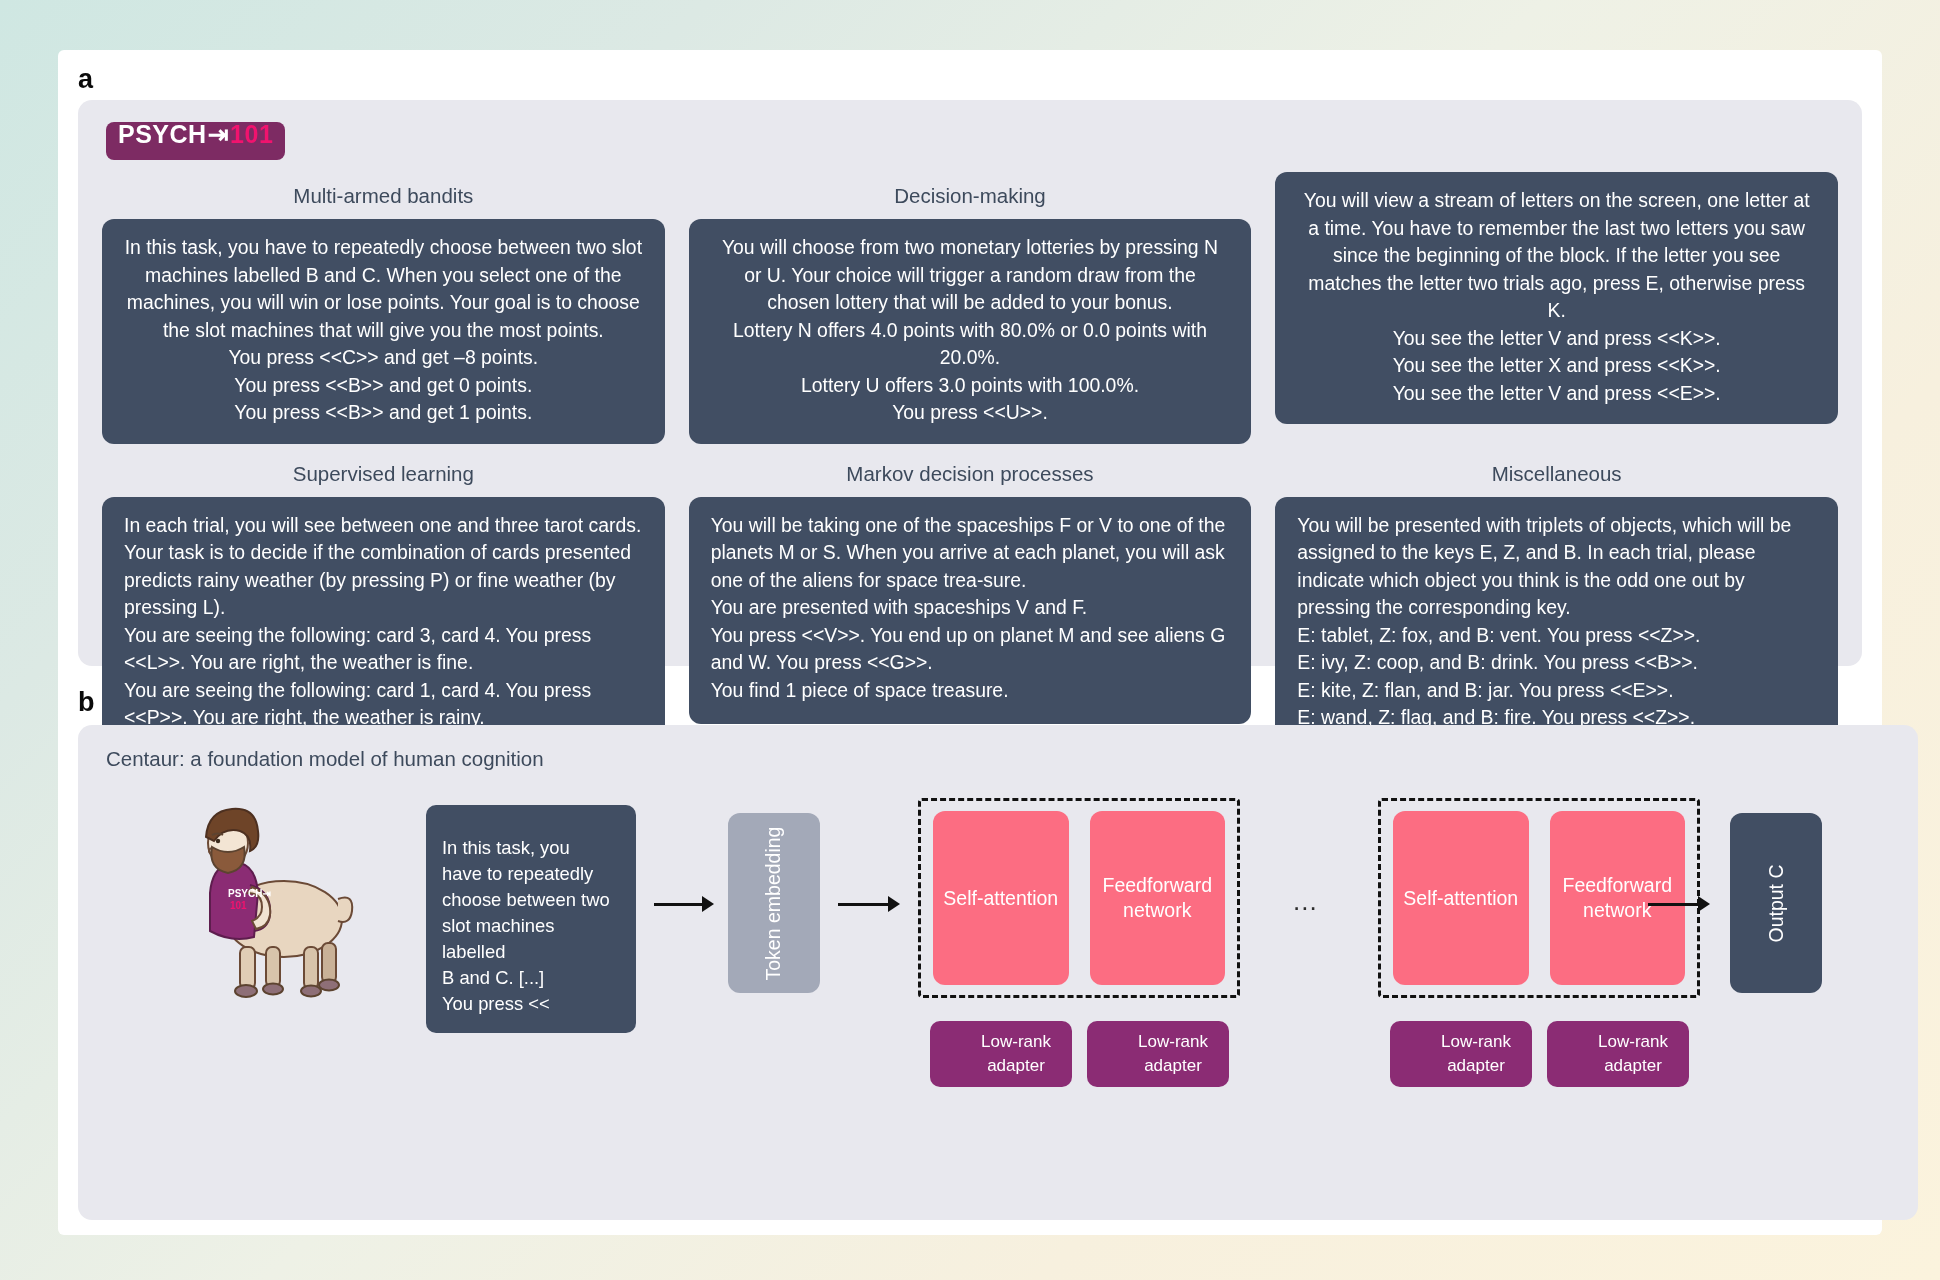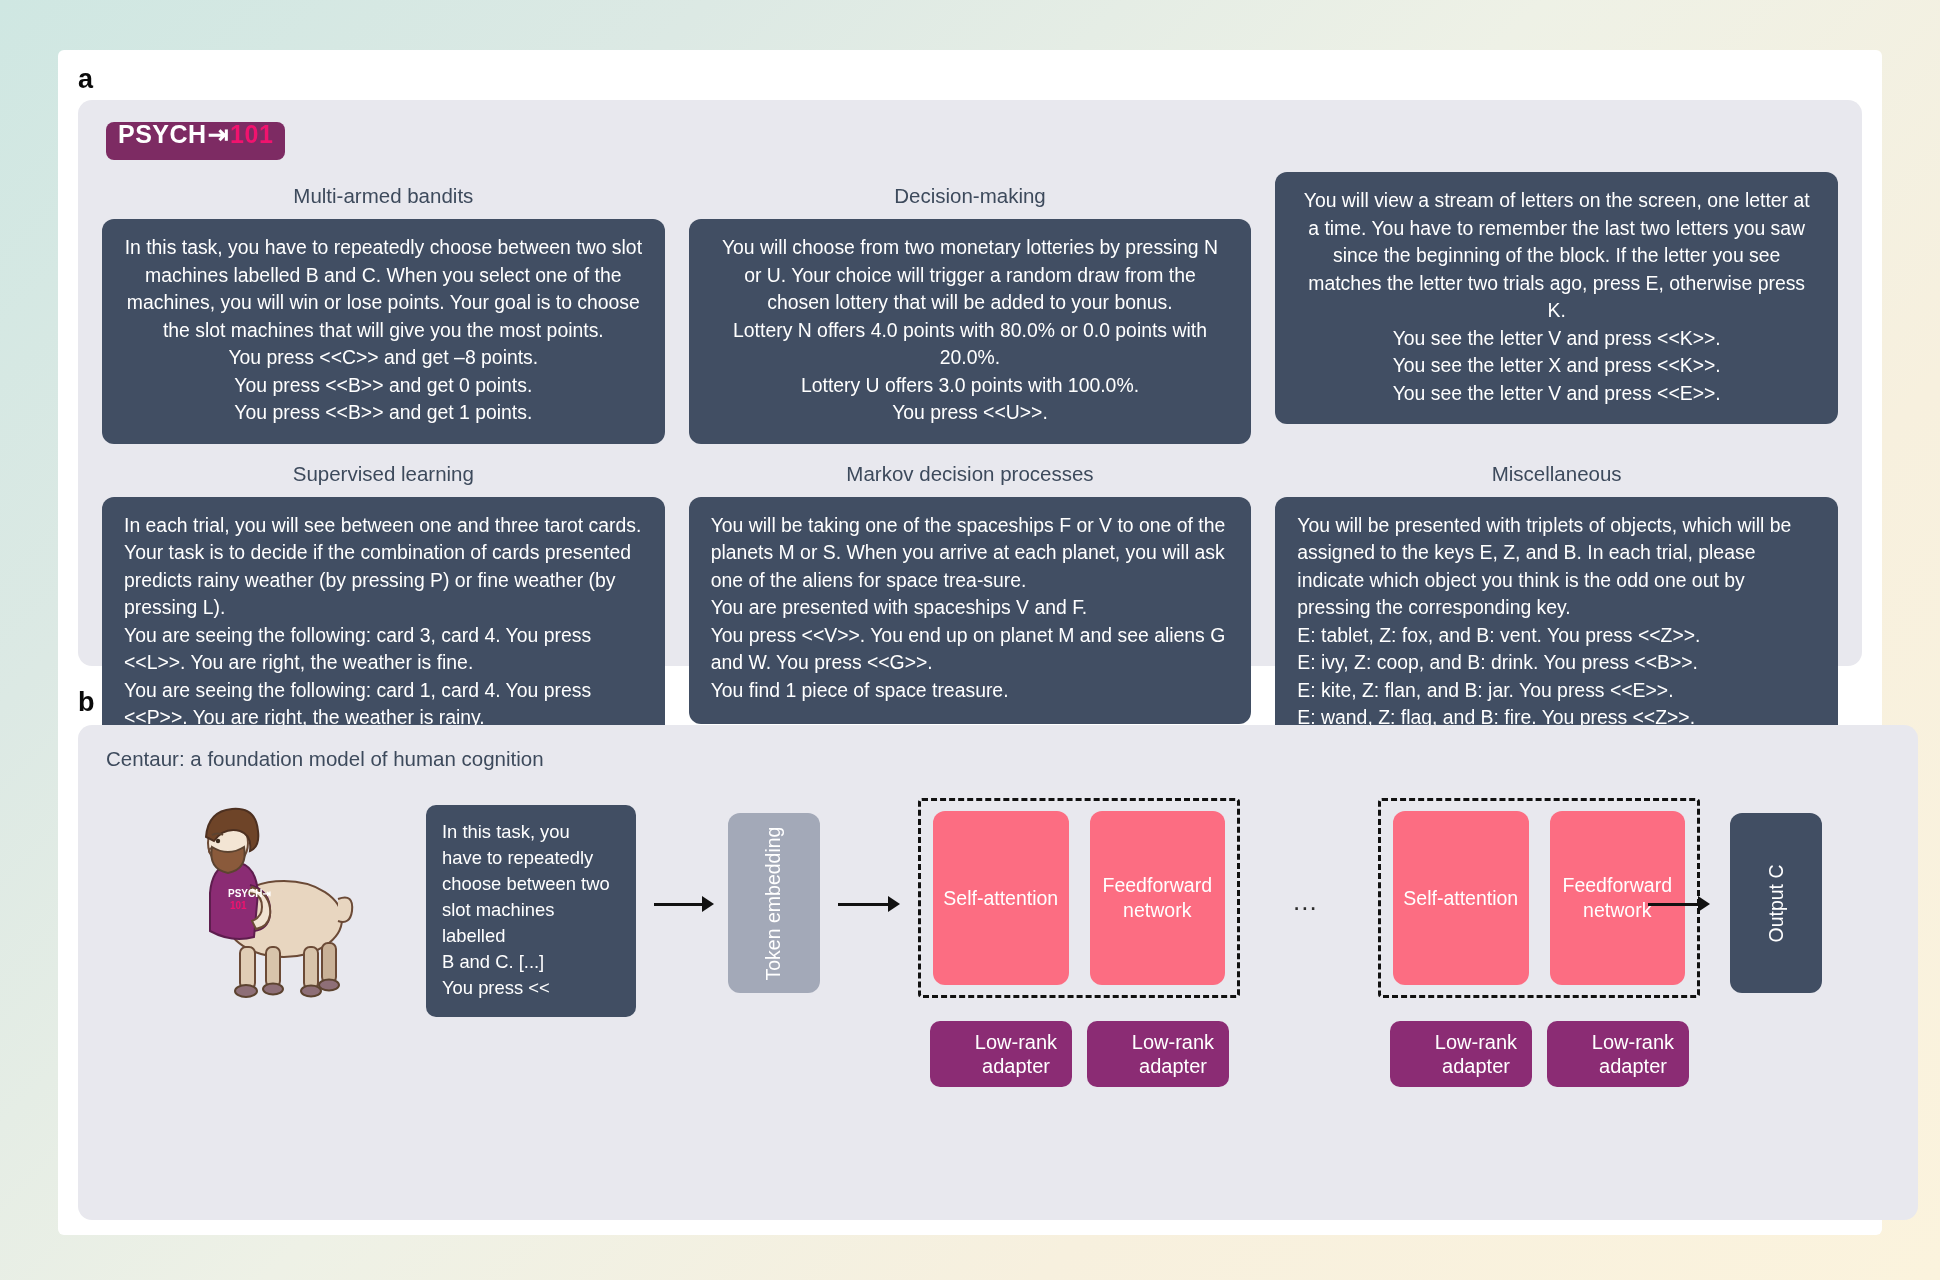--- a/index.html
+++ b/index.html
@@ -140,21 +140,21 @@
   .prompt-box {
     position: absolute;
     left: 348px;
     top: 22px;
     width: 210px;
     background: #414e63;
     border-radius: 10px;
     color: #fff;
     font-size: 18.4px;
     line-height: 26px;
-    padding: 14px 16px 16px 16px;
+    padding: 30px 16px 16px 16px;
   }
 
   .arrow {
     position: absolute;
     height: 22px;
     display: flex;
     align-items: center;
   }
   .arrow .shaft {
     height: 3px;
@@ -235,21 +235,21 @@
     top: 238px;
     width: 142px;
     height: 66px;
     background: #8b2c74;
     border-radius: 10px;
     display: flex;
     align-items: center;
     justify-content: center;
     text-align: center;
     color: #ffffff;
-    font-size: 20px;
+    font-size: 17px;
     line-height: 24px;
     padding-left: 30px;
   }
   #adapter-1 { left: 852px; }
   #adapter-2 { left: 1009px; }
   #adapter-3 { left: 1312px; }
   #adapter-4 { left: 1469px; }
 </style>
 </head>
 <body>

